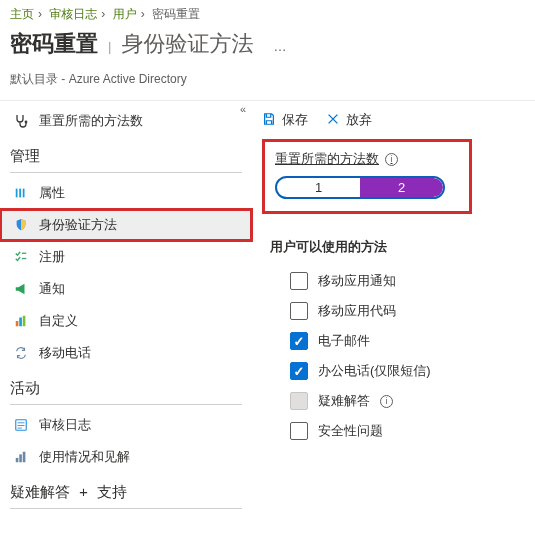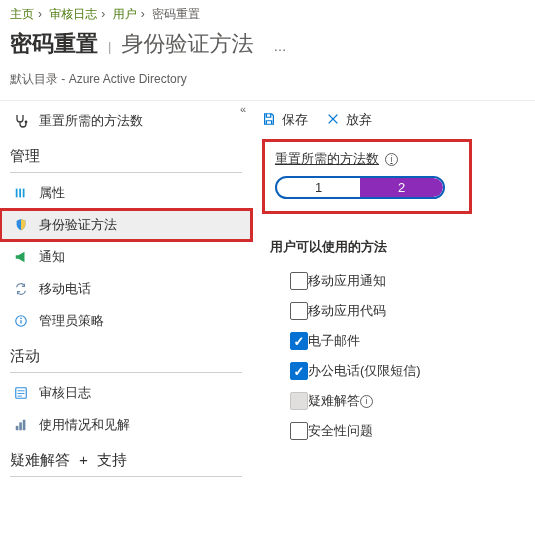--- a/index.html
+++ b/index.html
@@ -111,21 +111,21 @@
     cursor:pointer;
   }
   .pill.on {
     background: #8b2bb7;
     color:#fff;
     border-radius: 0 999px 999px 0;
   }
 
   .avail-label { margin: 24px 0 10px 8px; font-size: 13px; font-weight: bold; }
   .check-row {
-    display:flex; align-items:center; 
+    display:flex; align-items:center; gap:10px;
     padding: 6px 4px 6px 28px;
     font-size: 13px;
   }
   .chk {
     width:18px; height:18px;
     border:1px solid #605e5c;
     border-radius:2px;
     display:inline-flex; align-items:center; justify-content:center;
     background:#fff;
   }
@@ -185,51 +185,61 @@
     <div class="side-item selected">
       <span class="side-icon">
         <svg viewBox="0 0 16 16" width="14" height="14">
             <path d="M8 1l5 2v4c0 4-3 6-5 7-2-1-5-3-5-7V3l5-2z" fill="#2c8de0"></path>
             <path d="M8 1l5 2v4c0 4-3 6-5 7V1z" fill="#f2c94c"></path>
           </svg>
       </span>
       <span>身份验证方法</span>
     </div>
 
+    <div class="side-item">
+      <span class="side-icon">
+        <svg viewBox="0 0 16 16" width="14" height="14">
+            <path stroke="#3aa86a" stroke-width="1.5" fill="none" d="M2 4l2 2 3-4M2 10l2 2 3-4"></path>
+            <rect x="9" y="3" width="5" height="1.5" fill="#3aa86a"></rect>
+            <rect x="9" y="9" width="5" height="1.5" fill="#3aa86a"></rect>
+          </svg>
+      </span>
+      <span>注册</span>
+    </div>
 
     <div class="side-item">
       <span class="side-icon">
         <svg viewBox="0 0 16 16" width="14" height="14">
             <path d="M2 6h3l7-4v12l-7-4H2z" fill="#2aa35a"></path>
           </svg>
       </span>
       <span>通知</span>
     </div>
 
+    <div class="side-item">
+      <span class="side-icon">
+        <svg viewBox="0 0 16 16" width="14" height="14">
+            <rect x="2" y="8" width="3" height="6" fill="#e07b2c"></rect>
+            <rect x="6" y="4" width="3" height="10" fill="#1a9cdc"></rect>
+            <rect x="10" y="2" width="3" height="12" fill="#7bbf3a"></rect>
+          </svg>
+      </span>
+      <span>自定义</span>
+    </div>
 
     <div class="side-item">
       <span class="side-icon">
         <svg viewBox="0 0 16 16" width="14" height="14">
             <path fill="none" stroke="#6b89a7" stroke-width="1.3" d="M3 6a5 5 0 019-2M13 10a5 5 0 01-9 2"></path>
             <path d="M12 2v3h-3M4 14v-3h3" fill="none" stroke="#6b89a7" stroke-width="1.3"></path>
           </svg>
       </span>
       <span>移动电话</span>
     </div>
 
-    <div class="side-item">
-      <span class="side-icon">
-        <svg viewBox="0 0 16 16" width="14" height="14">
-            <circle cx="8" cy="8" r="6" fill="none" stroke="#2c8de0" stroke-width="1.3"></circle>
-            <rect x="7.3" y="7" width="1.4" height="4" fill="#2c8de0"></rect>
-            <circle cx="8" cy="5" r="0.9" fill="#2c8de0"></circle>
-          </svg>
-      </span>
-      <span>管理员策略</span>
-    </div>
 
     <div class="section-head">活动</div>
     <hr class="section-rule">
 
     <div class="side-item">
       <span class="side-icon">
         <svg viewBox="0 0 16 16" width="14" height="14">
             <rect x="2" y="2" width="12" height="12" rx="1" fill="none" stroke="#2c8de0" stroke-width="1.3"></rect>
             <rect x="4" y="5" width="8" height="1" fill="#2c8de0"></rect>
             <rect x="4" y="8" width="8" height="1" fill="#2c8de0"></rect>

